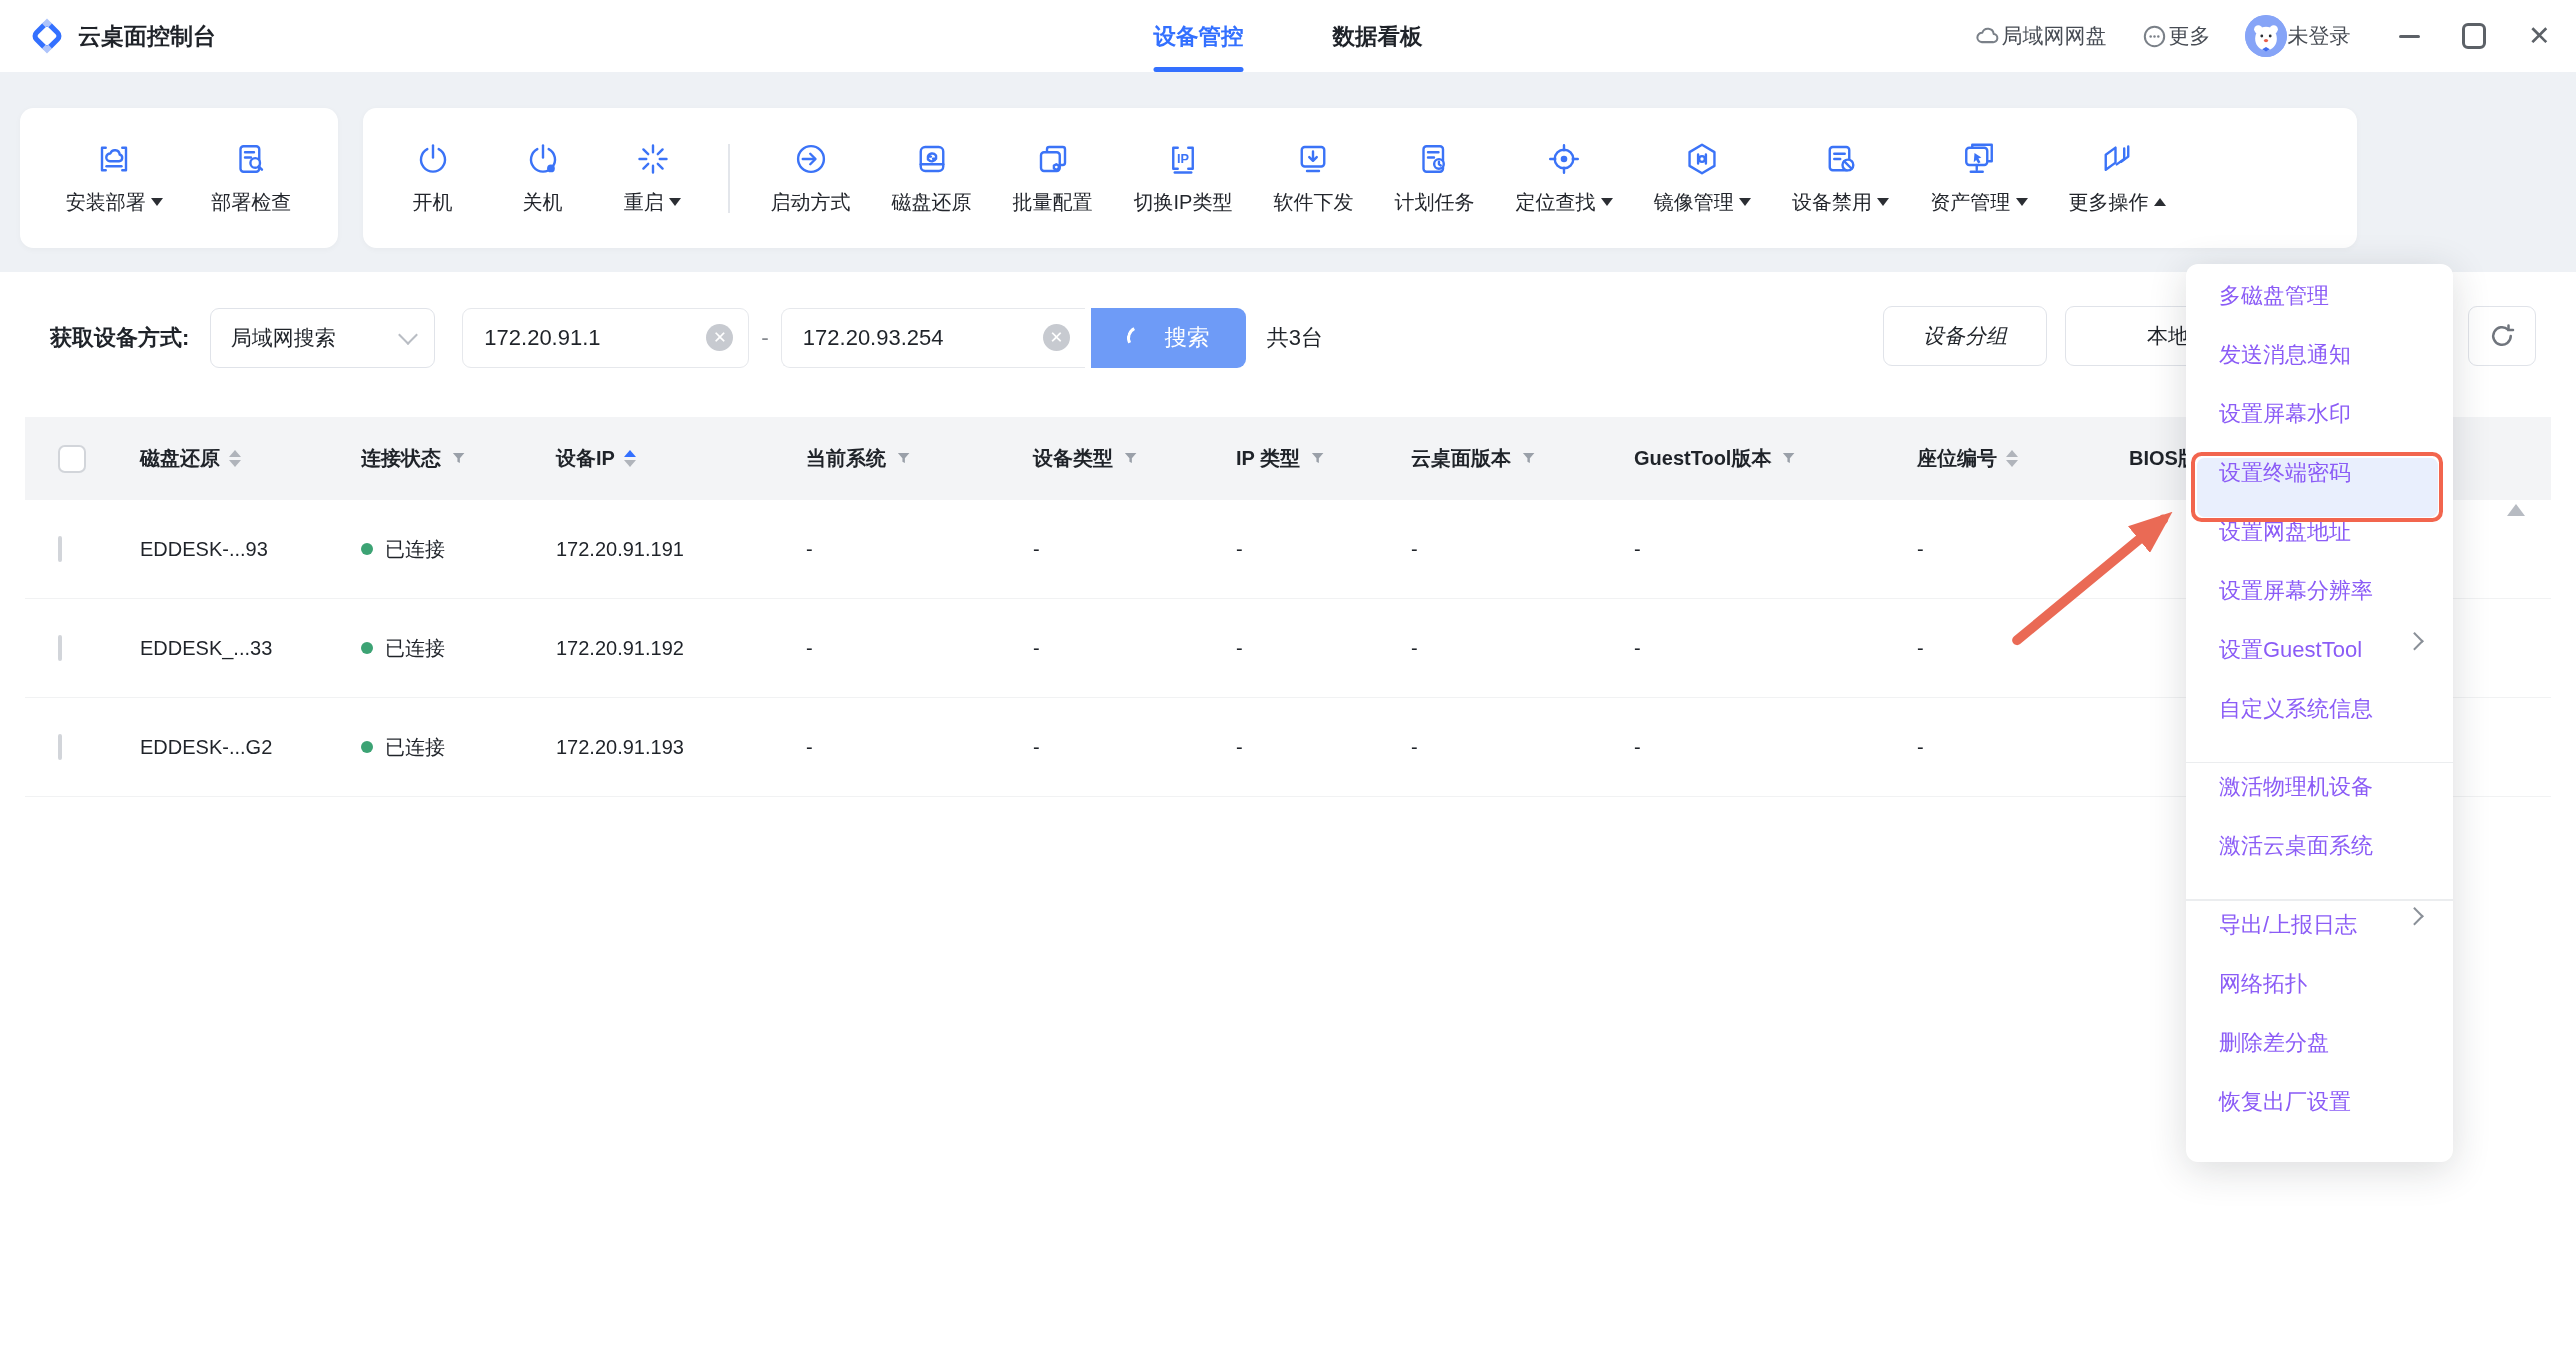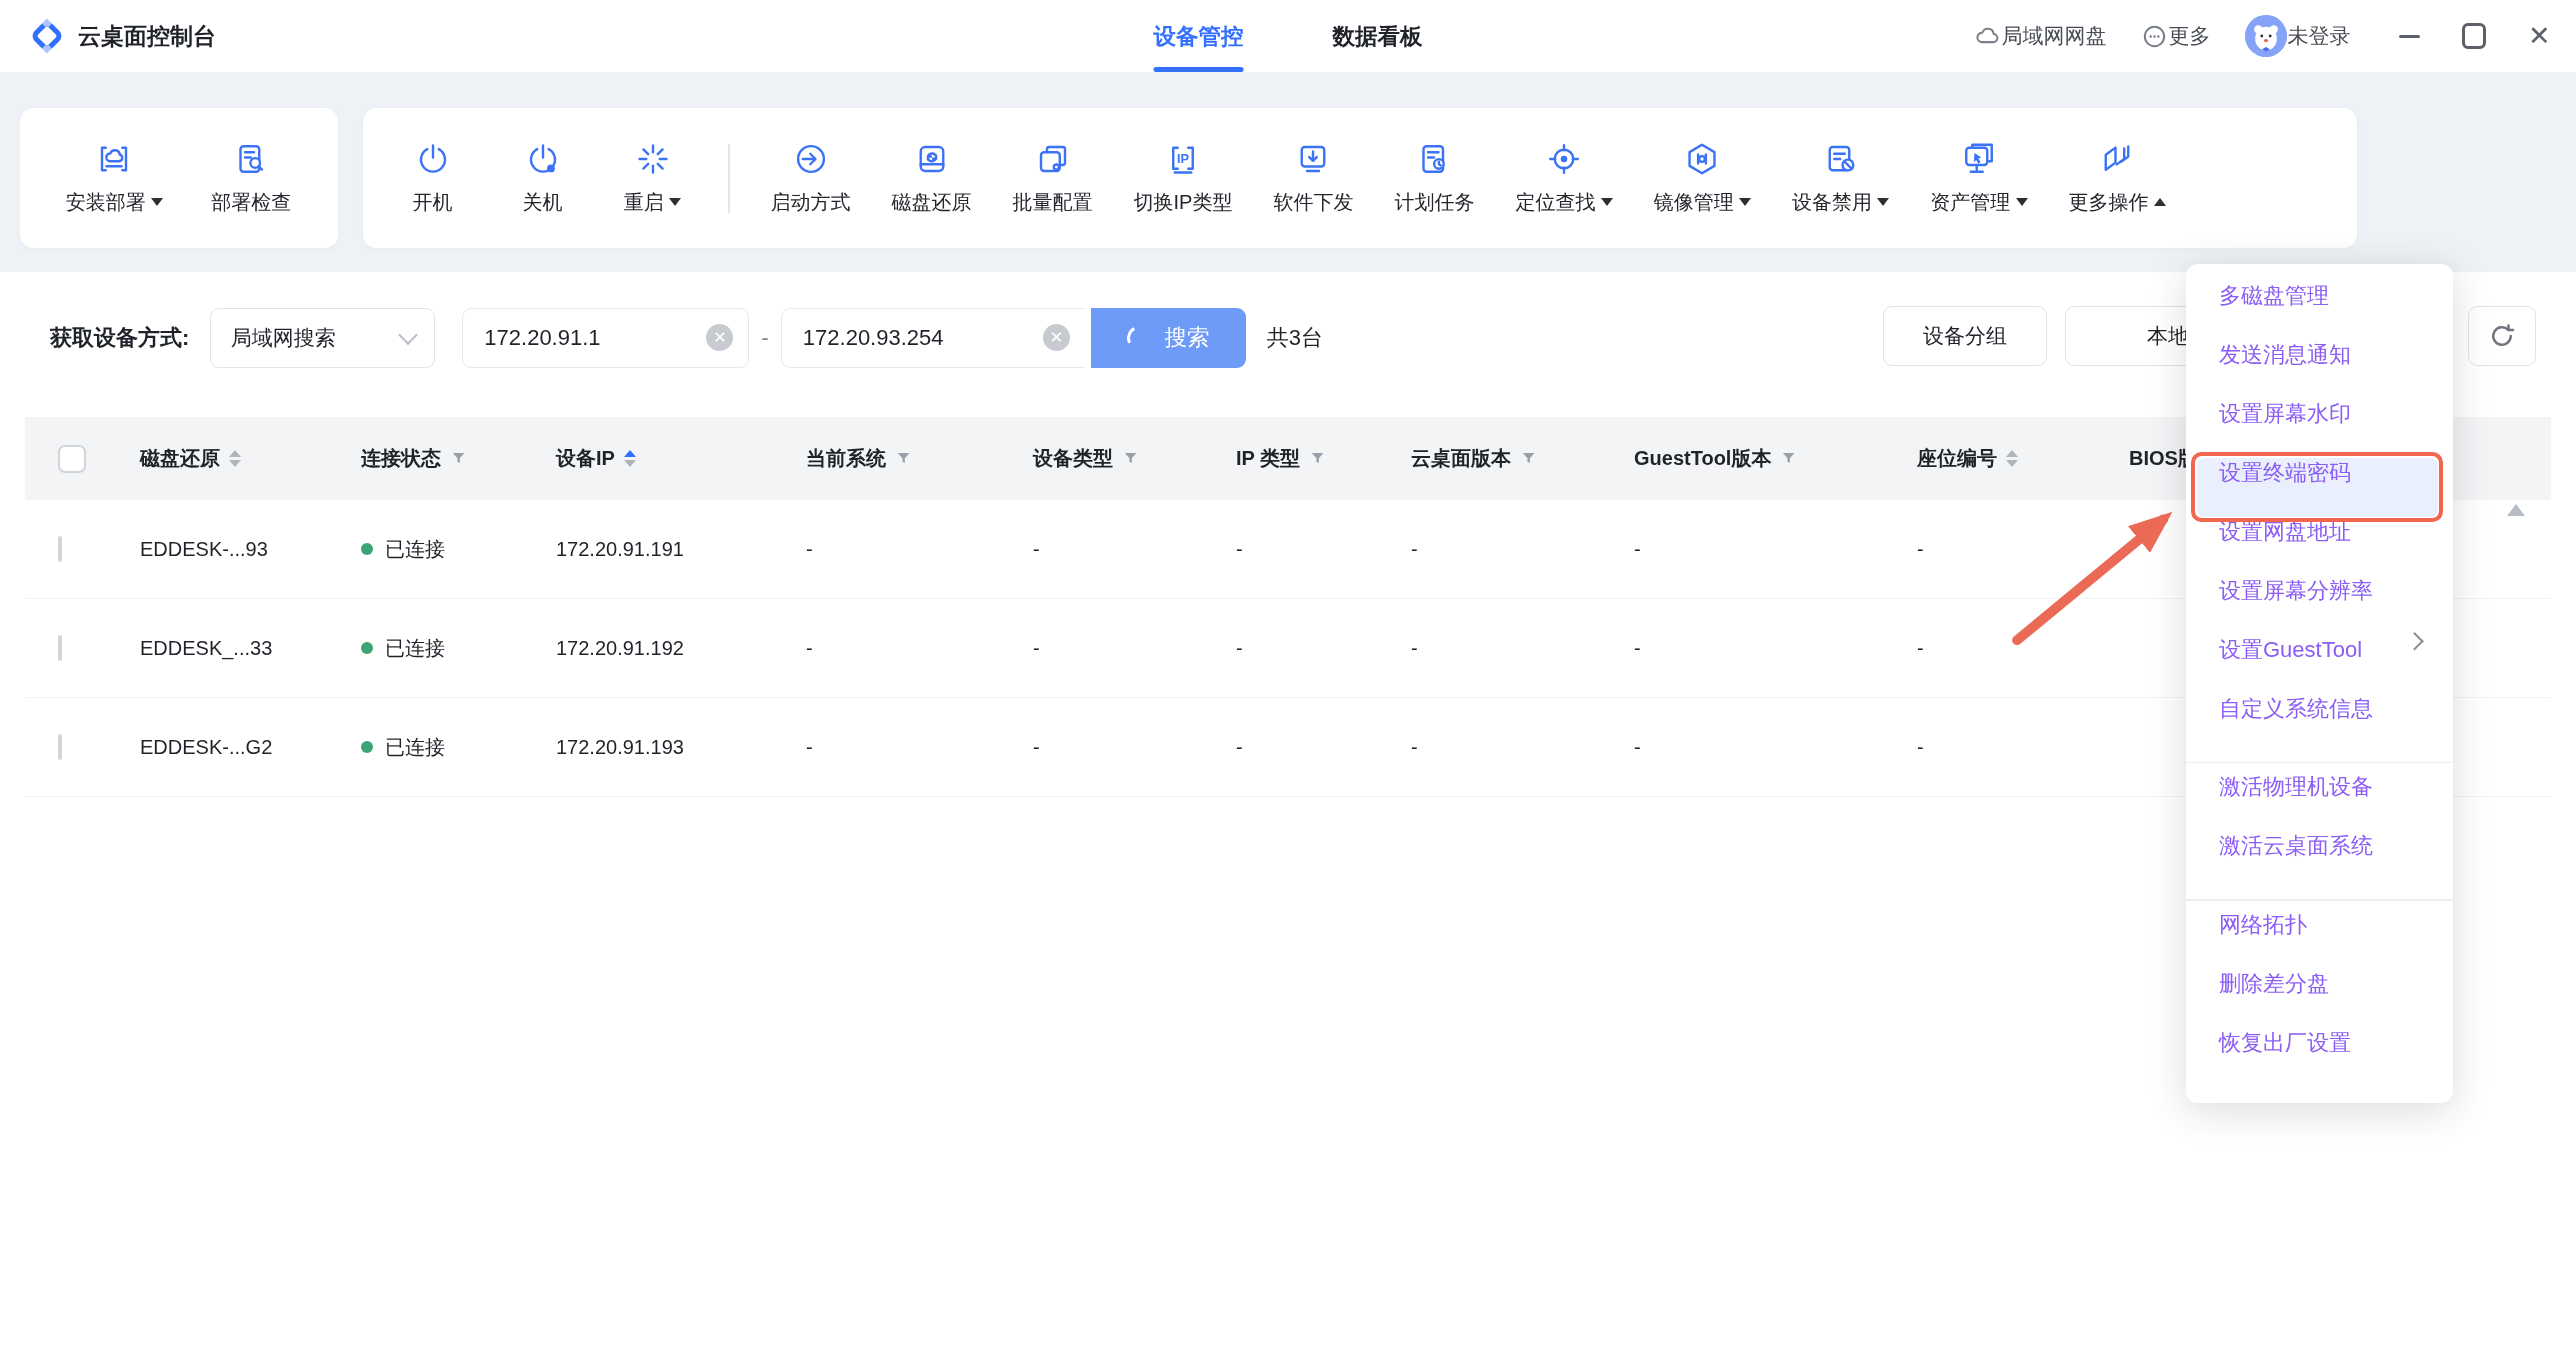--- a/index.html
+++ b/index.html
@@ -39,21 +39,21 @@
   .chev{width:12px;height:12px;border-right:2.3px solid #b9bdc4;border-bottom:2.3px solid #b9bdc4;transform:rotate(45deg);margin-top:-6px;}
   .ipinput{height:60px;border:1.5px solid #e6e8ec;border-radius:9px;background:#fff;display:flex;align-items:center;justify-content:space-between;padding:0 15px 0 21px;box-sizing:border-box;font-size:22px;}
   .in1{margin-left:27px;width:287px;}
   .in2{width:304px;border-radius:9px 0 0 9px;border-right:none;}
   .clear{width:27px;height:27px;border-radius:50%;background:#c7cad0;color:#fff;font-size:16.5px;display:flex;align-items:center;justify-content:center;cursor:pointer;flex:none;}
   .dash-sep{margin:0 12px;color:#85898f;font-size:22.5px;}
   .search-btn{height:60px;width:155px;background:#6e9bf7;border-radius:0 9px 9px 0;display:flex;align-items:center;justify-content:center;gap:13.5px;color:#fff;font-size:22.5px;cursor:pointer;margin-left:6px;}
   .spin-arc{width:18px;height:18px;border-radius:50%;border:3px solid transparent;border-left-color:#fff;transform:rotate(18deg);}
   .count{margin-left:21px;font-size:22px;}
   .gbtn{position:absolute;top:0;height:60px;border:1.5px solid #e0e3e9;border-radius:9px;background:#fff;display:flex;align-items:center;justify-content:center;font-size:21px;cursor:pointer;box-sizing:border-box;}
-  .btn-devgroup{left:1833px;width:164px;}
+  .btn-devgroup{left:1833px;width:164px;font-style:italic;}
   .btn-localgroup{left:2015px;width:248px;}
   .btn-refresh{left:2418px;width:68px;}
   .btn-refresh svg{width:30px;height:30px;stroke:#70757d;fill:none;stroke-width:2;stroke-linecap:round;}
   
   .table{position:absolute;left:25px;right:25px;top:417px;}
   .grid{display:grid;grid-template-columns:115px 221px 195px 250px 227px 203px 175px 223px 283px 212px 1fr;align-items:center;}
   .thead{height:83px;background:#f3f4f6;}
   .th{display:flex;align-items:center;font-size:20px;font-weight:700;white-space:nowrap;}
   .trow{height:98px;background:#fff;border-bottom:1.5px solid #f1f2f3;font-size:20px;}
   .cbx{width:28px;height:28px;border:2.3px solid #d2d5da;border-radius:6.8px;background:#fff;margin-left:33px;cursor:pointer;box-sizing:border-box;}
@@ -488,20 +488,24 @@
       </div>
     <div class="mdiv"></div>
     <div class="mi">
         <span>激活物理机设备</span>
       </div>
     <div class="mi">
         <span>激活云桌面系统</span>
       </div>
     <div class="mdiv"></div>
     <div class="mi">
+        <span>导出/上报日志</span>
+        <span class="sub"></span>
+      </div>
+    <div class="mi">
         <span>网络拓扑</span>
       </div>
     <div class="mi">
         <span>删除差分盘</span>
       </div>
     <div class="mi">
         <span>恢复出厂设置</span>
       </div>
   </div>
 

